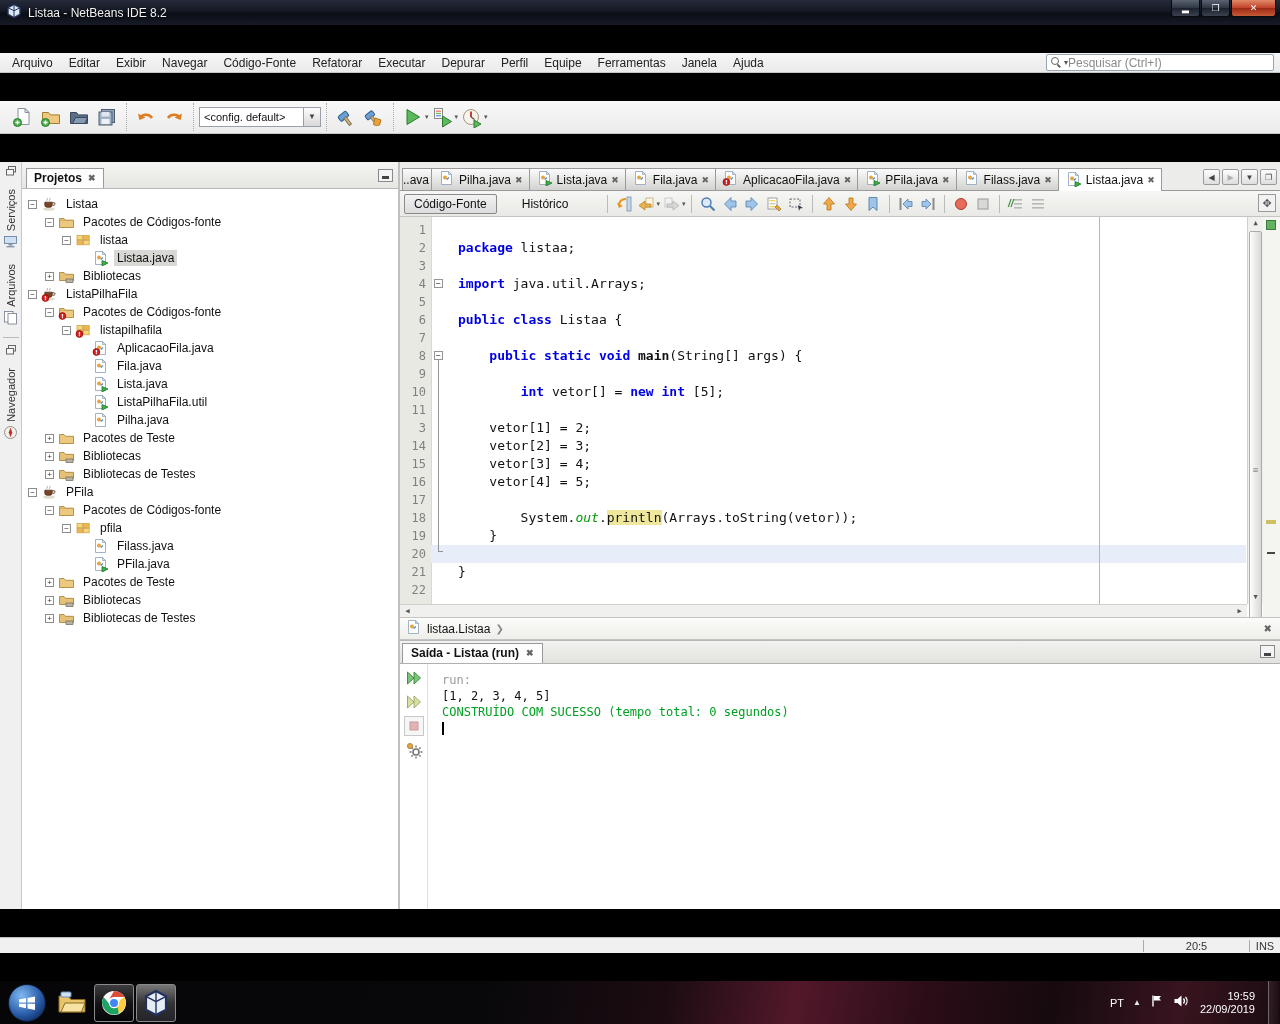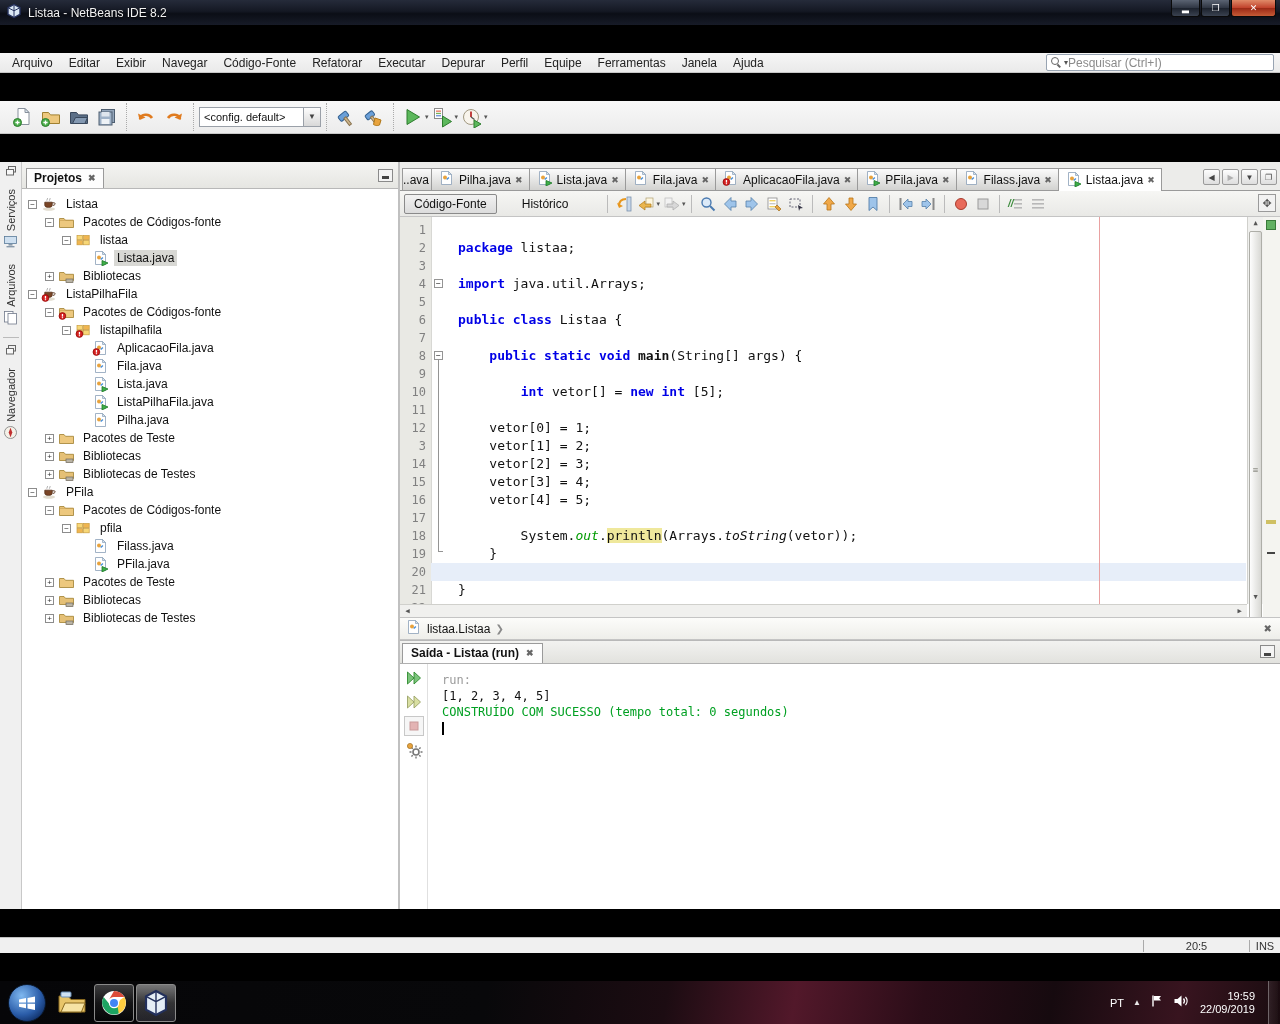--- a/index.html
+++ b/index.html
@@ -74,21 +74,21 @@
 
   .editor { flex:1; position:relative; overflow:hidden; background:linear-gradient(to right,#e9e9e4 0 31px,#d8d8d4 31px 32px,#fff 32px); font-family:"DejaVu Sans Mono","Liberation Mono",monospace; font-size:13px; min-height:0; }
   .rows { padding-top:4px; }
   .crow { height:18px; display:flex; }
   .crow .ln { width:31px; flex:none; text-align:right; padding-right:5px; color:#808080; font-size:12px; line-height:18px; }
   .crow .cbody { flex:1; margin-right:34px; padding-left:27px; white-space:pre; line-height:18px; }
   .crow.cur .cbody { background:#e7eef9; }
   .kw { color:#0000e6; font-weight:bold; }
   .bld { font-weight:bold; }
   .fld { color:#009b00; font-style:italic; }
-  .itl { font-style:italic; }
+  .itl { }
   .occ { background:#efe89c; }
   .foldbox { position:absolute; left:34px; width:9px; height:9px; border:1px solid #949494; background:#fff; font-size:8px; line-height:7px; text-align:center; color:#333; }
   .foldline { position:absolute; left:38px; width:5px; border-left:1px solid #949494; border-bottom:1px solid #949494; }
   .marginline { position:absolute; left:699px; top:0; height:393px; width:1px; background:#e9a1a1; }
   .vscroll { position:absolute; right:17px; top:0; bottom:13px; width:16px; background:#f0f0ee; border-left:1px solid #d0d0cc; }
   .varrow { height:13px; text-align:center; font-size:7px; color:#555; line-height:13px; }
   .vthumb { position:absolute; top:14px; left:1px; right:1px; height:478px; background:linear-gradient(90deg,#fdfdfd,#d8d8d4); border:1px solid #aeaea8; border-radius:2px; }
   .vthumb::after { content:"≡"; position:absolute; top:50%; left:50%; transform:translate(-50%,-55%); color:#909088; font-size:9px; }
   .varrow.btm { position:absolute; bottom:0; left:0; right:0; }
   .stripe { position:absolute; right:0; top:0; bottom:0; width:17px; background:#f4f4f0; }
@@ -438,21 +438,21 @@
           <div class="trow">
             <span style="width: 57px; flex: 0 0 auto;"></span>
             <span class="texp none"></span>
             <span class="ticon"><svg width="17" height="16" viewBox="0 0 17 16" xmlns="http://www.w3.org/2000/svg">
                 <path d="M3.5 1.5h7l3 3v10h-10z" fill="#fff" stroke="#8aa0b8" stroke-width="0.8"></path>
                 <path d="M10.5 1.5l3 3h-3z" fill="#d8e4f0" stroke="#8aa0b8" stroke-width="0.7"></path>
                 <circle cx="7" cy="7.6" r="2" fill="#e8a33d"></circle>
                 <path d="M8.7 9.6l2.2-2.2" stroke="#4a90d9" stroke-width="1.4"></path>
                 <path d="M10 10.5 L16 13 L10 16 Z" fill="#3fae49" stroke="#1c7a26" stroke-width="0.8"></path>
               </svg></span>
-            <span class="tlabel">ListaPilhaFila.java</span>
+            <span class="tlabel">ListaPilhaFila.util</span>
           </div>
           <div class="trow">
             <span style="width: 57px; flex: 0 0 auto;"></span>
             <span class="texp none"></span>
             <span class="ticon"><svg width="17" height="16" viewBox="0 0 17 16" xmlns="http://www.w3.org/2000/svg">
                 <path d="M3.5 1.5h7l3 3v10h-10z" fill="#fff" stroke="#8aa0b8" stroke-width="0.8"></path>
                 <path d="M10.5 1.5l3 3h-3z" fill="#d8e4f0" stroke="#8aa0b8" stroke-width="0.7"></path>
                 <circle cx="7" cy="7.6" r="2" fill="#e8a33d"></circle>
                 <path d="M8.7 9.6l2.2-2.2" stroke="#4a90d9" stroke-width="1.4"></path>
               </svg></span>
@@ -811,24 +811,20 @@
               <span class="ln">9</span>
               <span class="cbody">&nbsp;</span>
             </div>
             <div class="crow">
               <span class="ln">10</span>
               <span class="cbody"><span>        </span><span class="kw">int</span><span> vetor[] = </span><span class="kw">new</span><span> </span><span class="kw">int</span><span> [5];</span></span>
             </div>
             <div class="crow">
               <span class="ln">11</span>
               <span class="cbody">&nbsp;</span>
-            </div>
-            <div class="crow">
-              <span class="ln">12</span>
-              <span class="cbody"><span>    vetor[0] = 1;</span></span>
             </div>
             <div class="crow">
               <span class="ln">3</span>
               <span class="cbody"><span>    vetor[1] = 2;</span></span>
             </div>
             <div class="crow">
               <span class="ln">14</span>
               <span class="cbody"><span>    vetor[2] = 3;</span></span>
             </div>
             <div class="crow">

